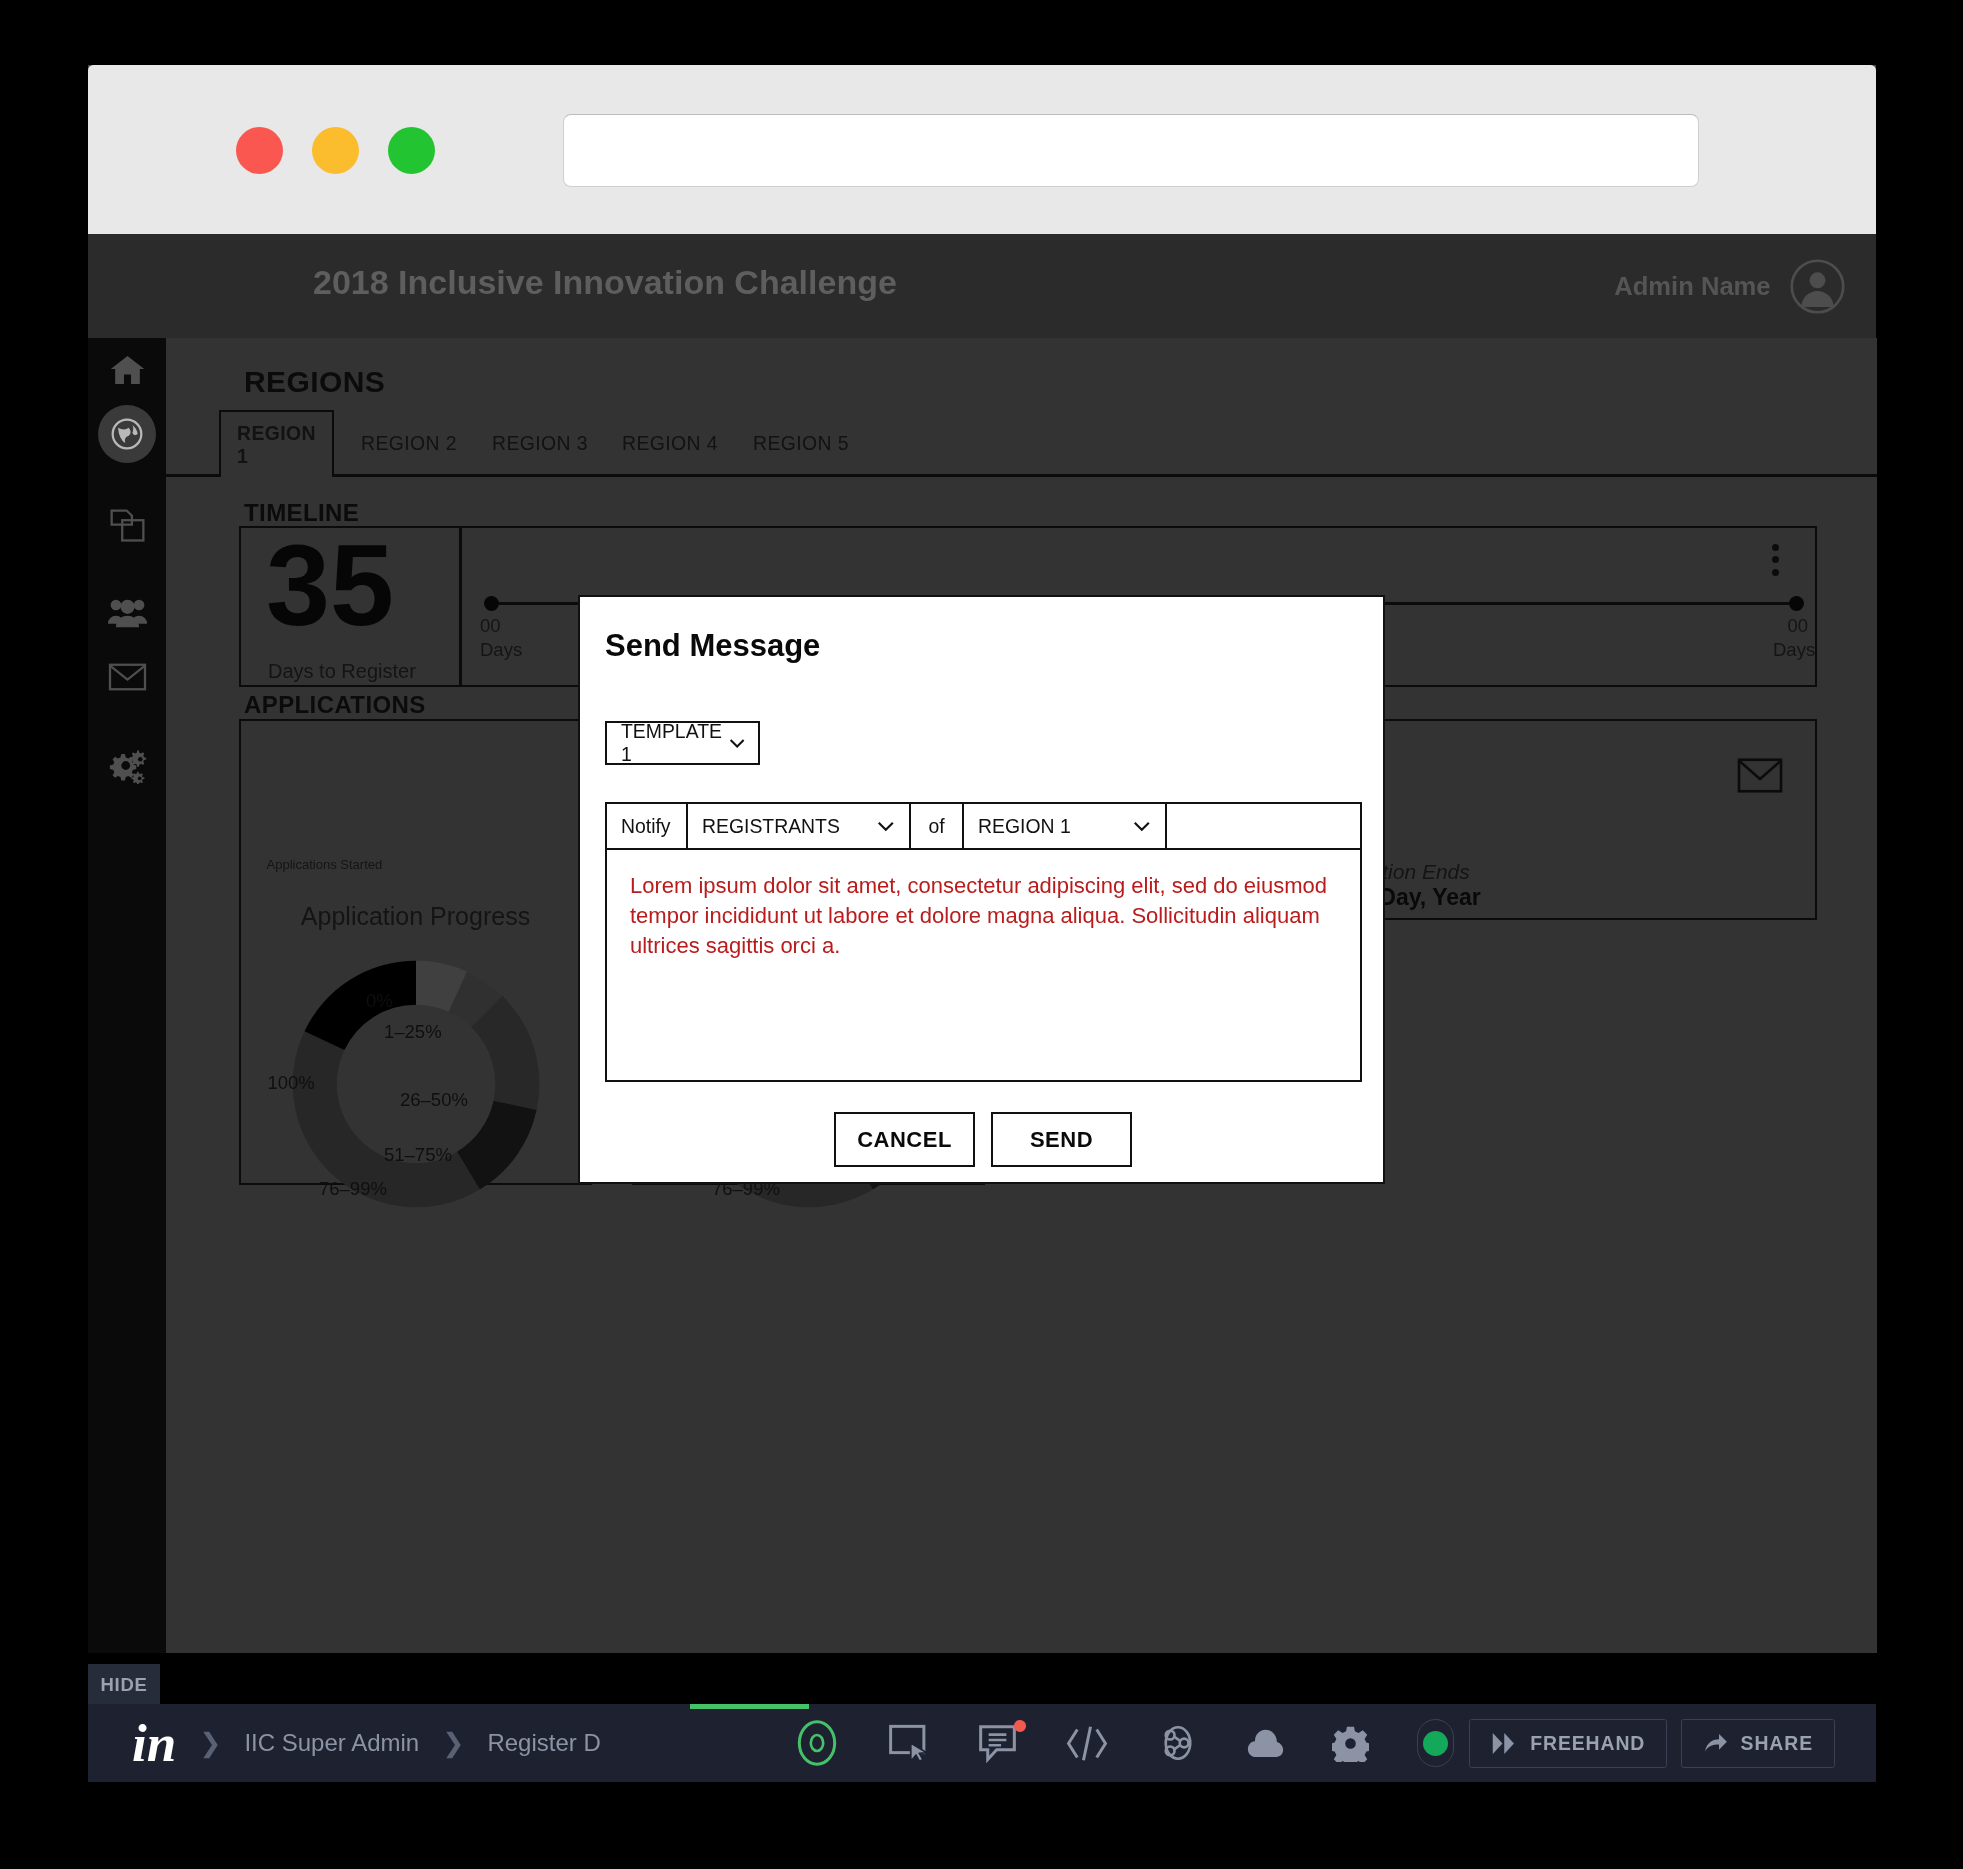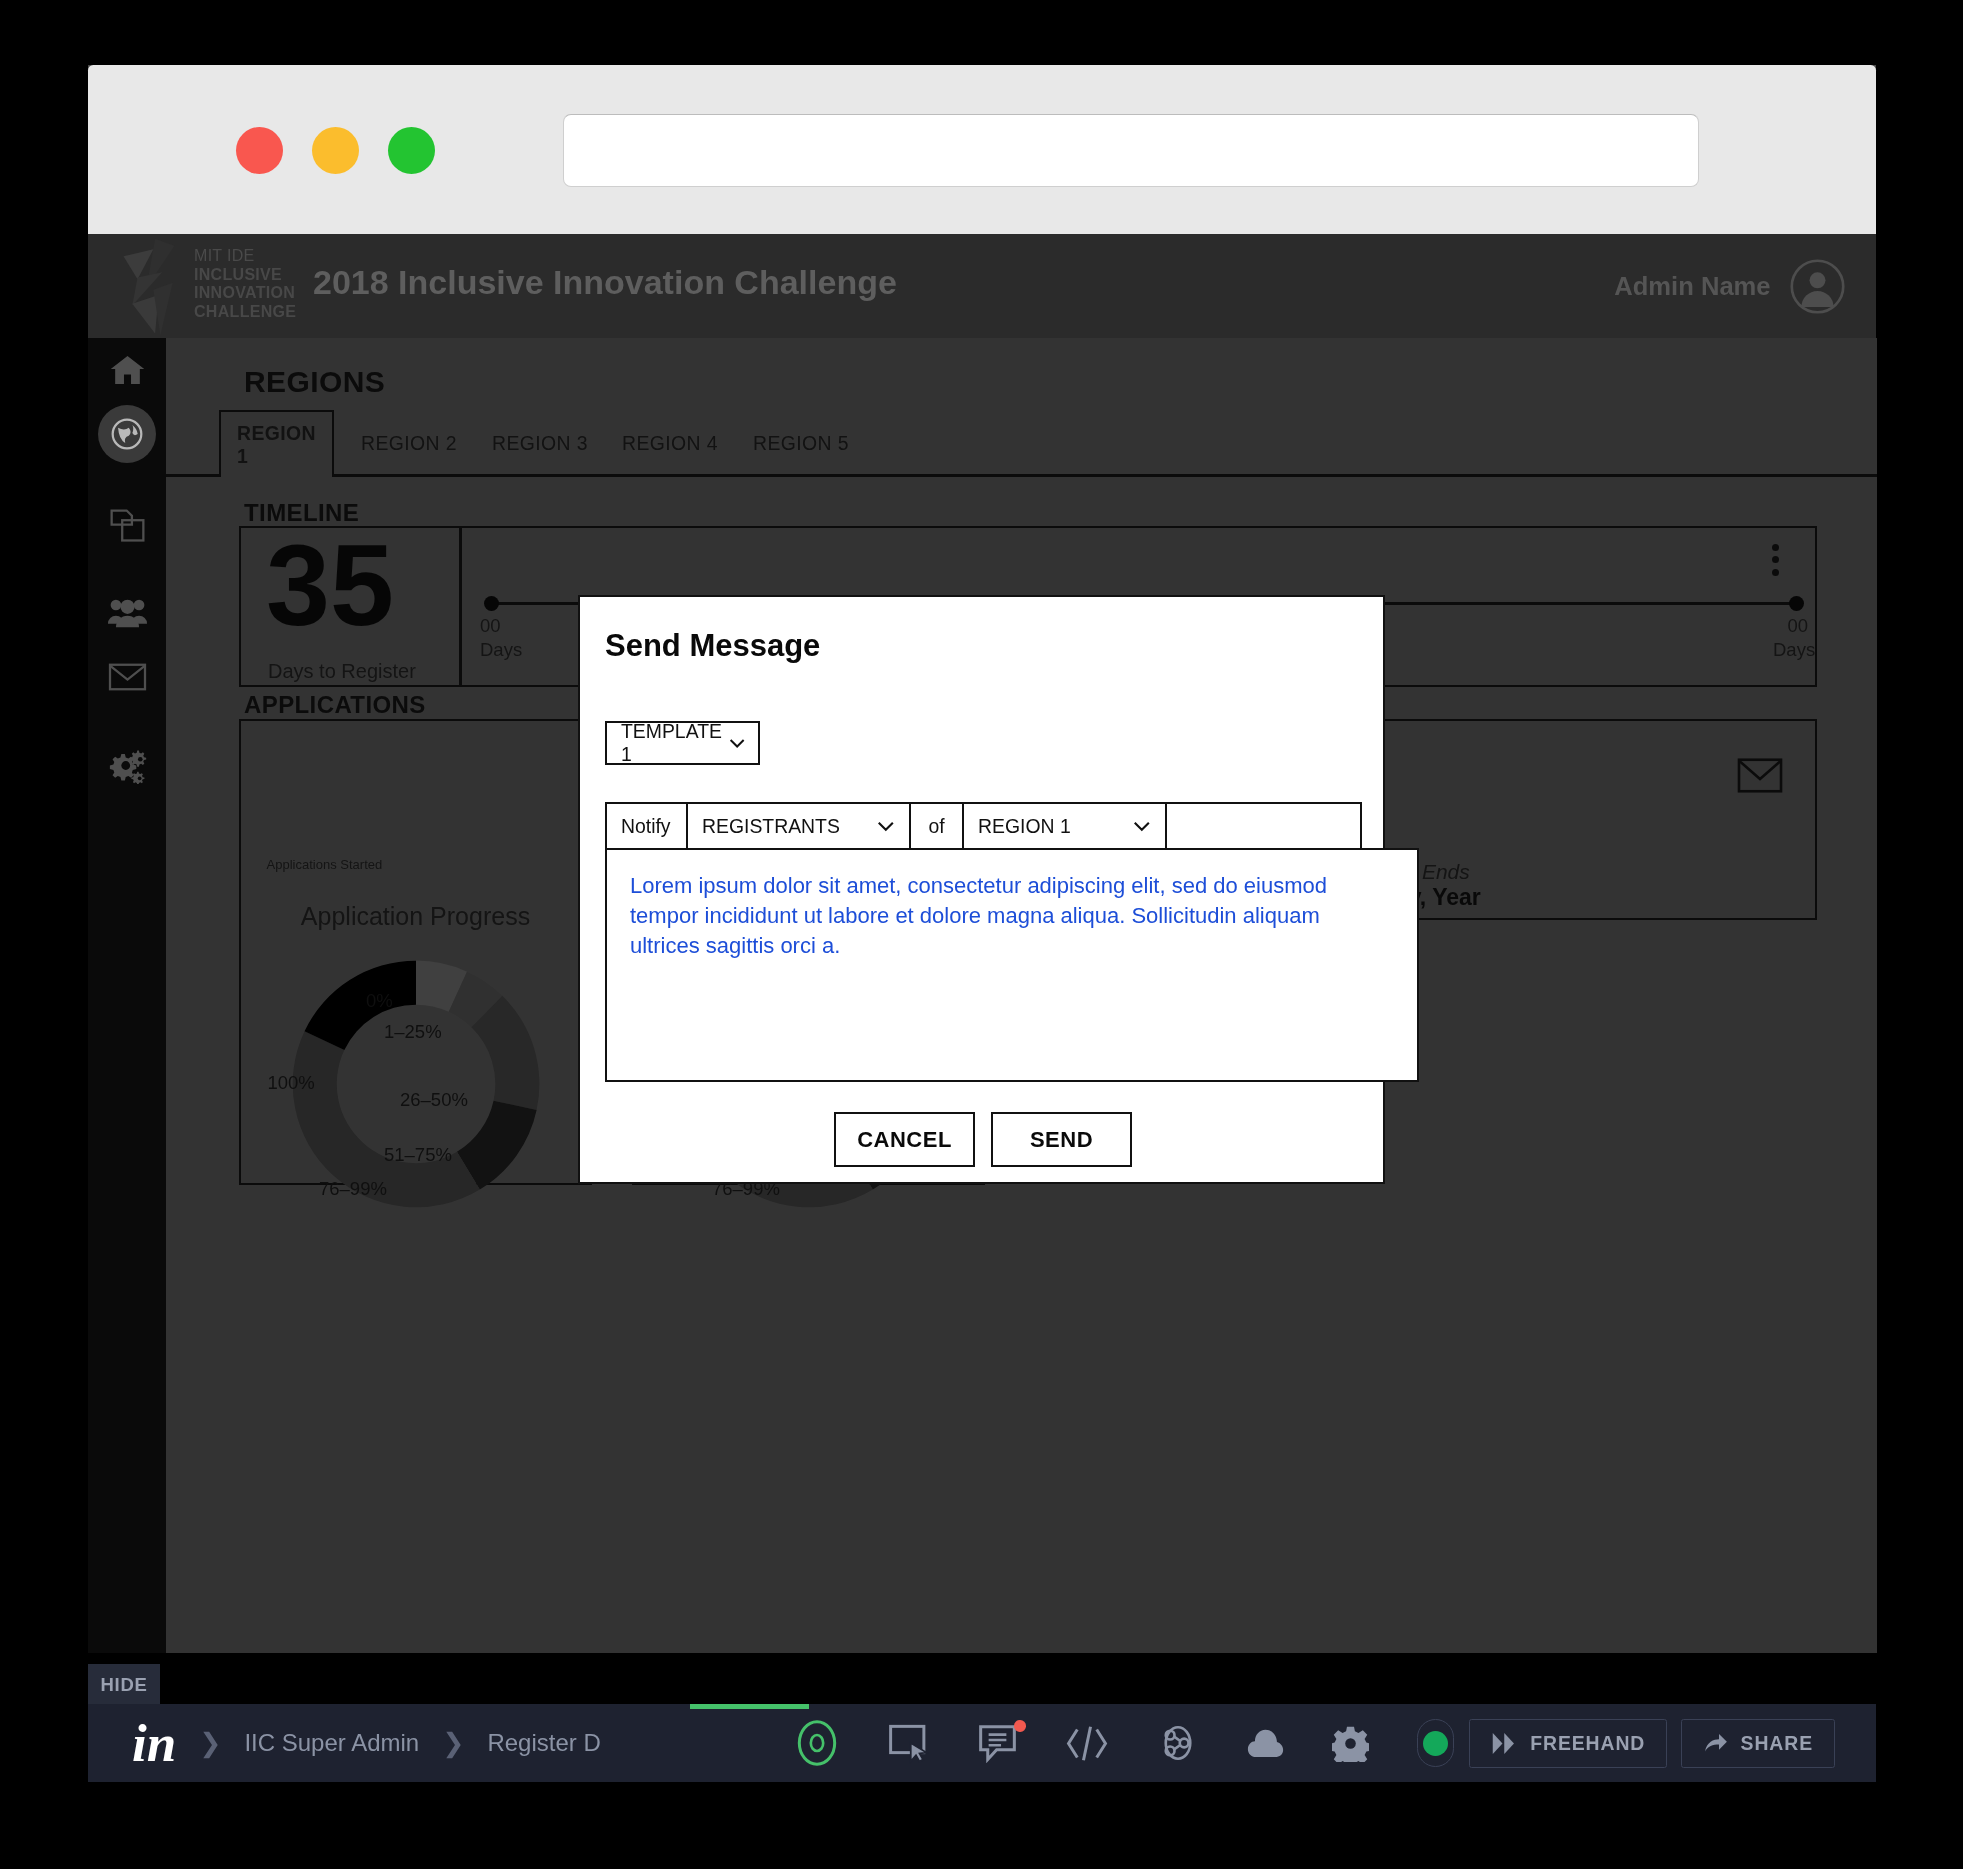--- a/index.html
+++ b/index.html
@@ -149,23 +149,23 @@
     border: 2.6px solid #111; display: flex; background: #fff;
   }
   .notify-cell {
     height: 100%; display: flex; align-items: center;
     font-size: 19.4px; color: #111; padding: 0 14px;
     border-right: 2.6px solid #111;
   }
   .notify-cell.sel { justify-content: space-between; }
   .notify-cell:last-child { border-right: none; }
   .msg-body {
-    position: absolute; left: 25px; top: 251px; width: 814px; height: 234px;
+    position: absolute; left: 25px; top: 251px; width: 757px; height: 234px;
     border: 2.6px solid #111; background: #fff; padding: 21px 23px;
-    font-size: 22px; line-height: 1.36; color: #1d4ed8;
+    font-size: 22px; line-height: 1.36; color: #b91c1c;
   }
   .mbtn {
     position: absolute; height: 55px; border: 2.6px solid #111; background: #fff;
     display: flex; align-items: center; justify-content: center;
     font-size: 22px; font-weight: 700; color: #0a0a0a; letter-spacing: 0.5px;
   }
 
   
   .hide-tab {
     position: absolute; left: 88px; top: 1664px;
@@ -223,35 +223,20 @@
     <div class="chrome">
       <div class="lights">
         <span class="light red"></span>
         <span class="light yellow"></span>
         <span class="light green"></span>
       </div>
       <div class="urlbar" title=""></div>
     </div>
 
     <div class="appheader">
-      <div class="logo-wrap">
-        <svg class="logo-mark" viewBox="0 0 90 115">
-          <polygon points="40,2 62,10 30,58" fill="#2f2f2f"></polygon>
-          <polygon points="4,22 38,14 20,48" fill="#3c3c3c"></polygon>
-          <polygon points="20,46 48,40 14,78" fill="#343434"></polygon>
-          <polygon points="14,76 44,66 40,110" fill="#3a3a3a"></polygon>
-          <polygon points="38,60 60,52 46,112" fill="#303030"></polygon>
-        </svg>
-        <div class="logo-text">
-          <div class="l1">MIT IDE</div>
-          <div>INCLUSIVE</div>
-          <div>INNOVATION</div>
-          <div>CHALLENGE</div>
-        </div>
-      </div>
       <div class="app-title">2018 Inclusive Innovation Challenge</div>
       <div class="admin-wrap">
         <span class="admin-name">Admin Name</span>
         <svg class="avatar" viewBox="0 0 62 62">
           <circle cx="31" cy="31" r="29" fill="none" stroke="#4d4d4d" stroke-width="3"></circle>
           <circle cx="31" cy="24" r="9" fill="#4d4d4d"></circle>
           <path d="M13 54a18 18 0 0 1 36 0z" fill="#4d4d4d"></path>
         </svg>
       </div>
     </div>

